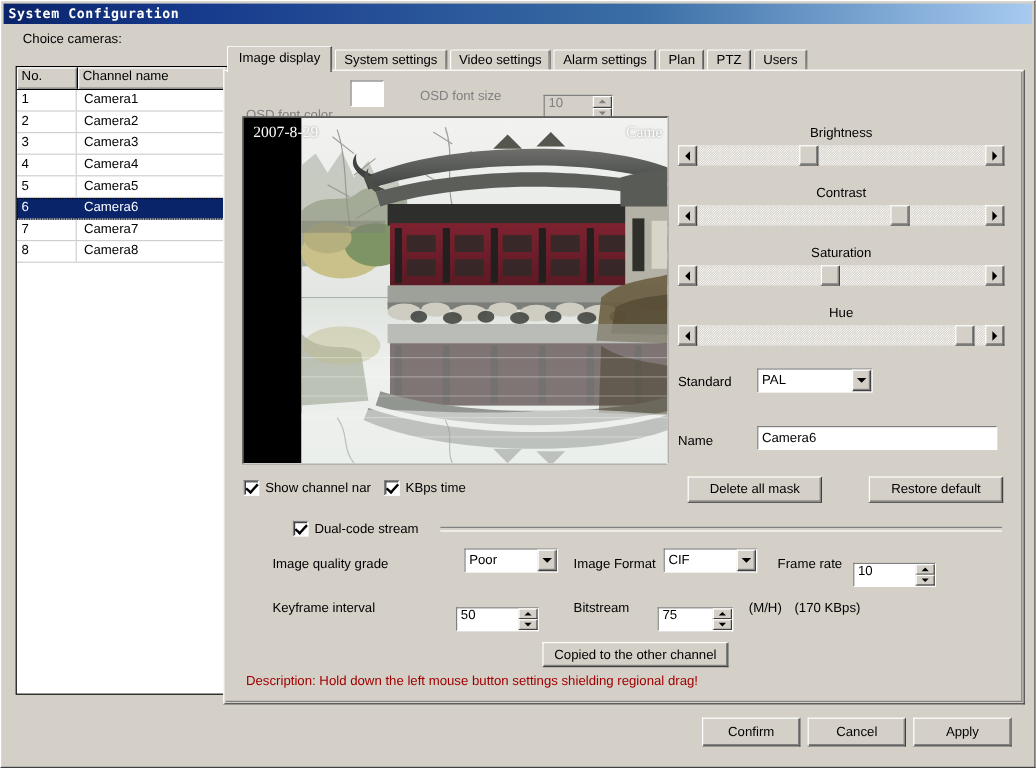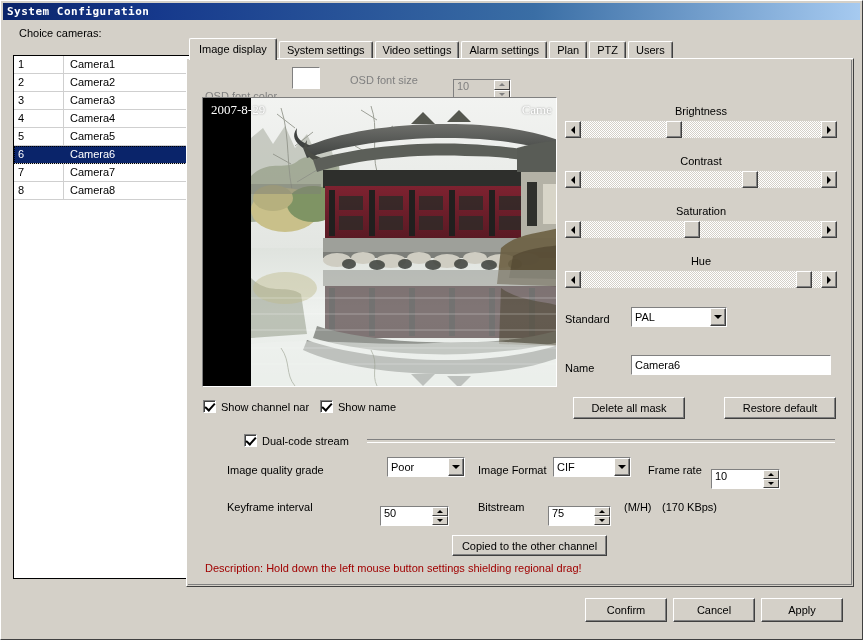--- a/index.html
+++ b/index.html
@@ -179,20 +179,24 @@
 
 <div class="win">
 
   <div class="titlebar">
     <span class="ttl">System Configuration</span>
   </div>
 
   <div class="lbl" style="left:18px;top:26px;">Choice cameras:</div>
 
   <div class="listbox" style="left:12px;top:54px;width:177px;height:524px;">
+    <div class="lhdr">
+      <div class="c1">No.</div>
+      <div class="c2">Channel name</div>
+    </div>
     <div id="camera-rows">
         <div class="lrow">
           <div class="c1">1</div>
           <div class="c2">Camera1</div>
         </div>
         <div class="lrow">
           <div class="c1">2</div>
           <div class="c2">Camera2</div>
         </div>
         <div class="lrow">
@@ -468,21 +472,21 @@
     <div class="textbox" style="left:444px;top:296px;width:200px;height:20px;">
       <span>Camera6</span>
     </div>
 
     <div class="cb" style="left:16px;top:341px;">
       <span class="cbbox on"></span>
       <span>Show channel nar</span>
     </div>
     <div class="cb" style="left:133px;top:341px;">
       <span class="cbbox on"></span>
-      <span>Show name</span>
+      <span>KBps time</span>
     </div>
 
     <div class="btn" style="left:386px;top:338px;width:112px;height:22px;">
       <span>Delete all mask</span>
     </div>
     <div class="btn" style="left:537px;top:338px;width:112px;height:22px;">
       <span>Restore default</span>
     </div>
 
     <div class="grpline" style="left:180px;top:380px;width:468px;"></div>

